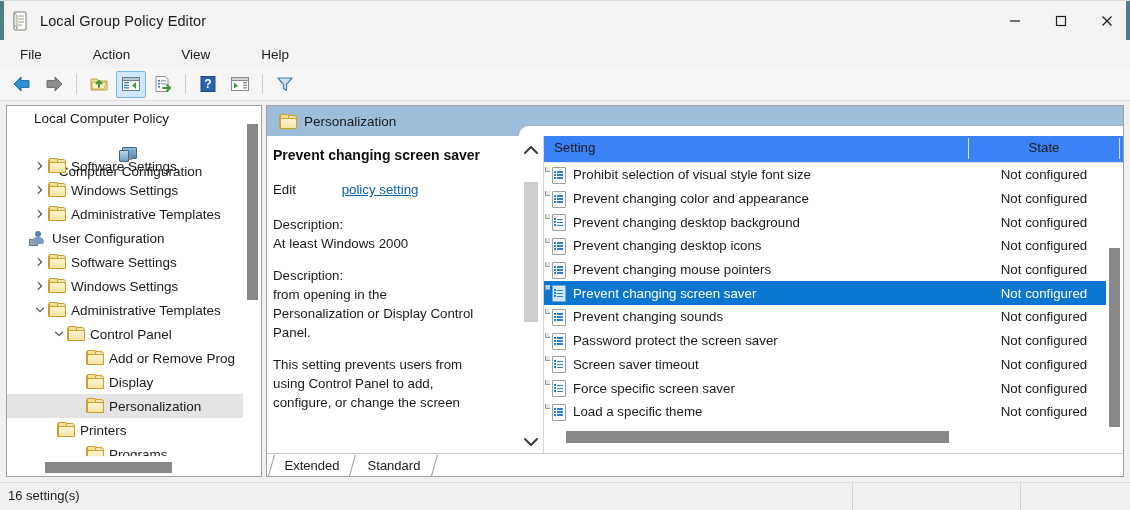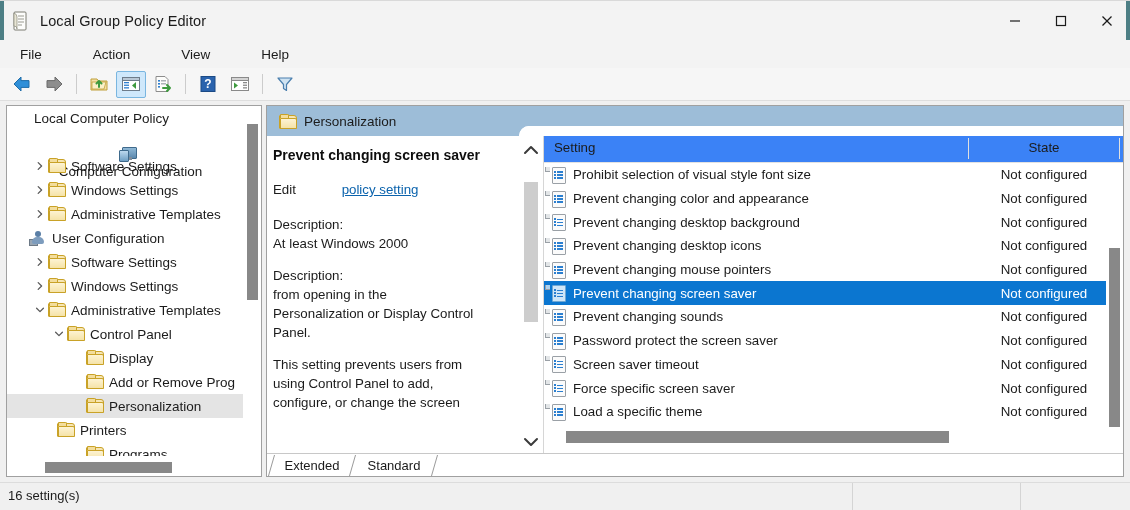--- a/index.html
+++ b/index.html
@@ -499,26 +499,26 @@
               <svg width="10" height="10" viewBox="0 0 10 10">
                 <path d="M1.6 3.2 L5 6.6 L8.4 3.2" fill="none" stroke="#5b5b5b" stroke-width="1.3" stroke-linecap="round" stroke-linejoin="round"></path>
               </svg>
             </span>
             <span class="tree-ico"><span class="folder"><span class="back"></span><span class="tab"></span><span class="front"></span></span></span>
             <span class="tree-label">Control Panel</span>
           </div>
           <div class="tree-row" style="padding-left: 63px;">
             <span class="tw"></span>
             <span class="tree-ico"><span class="folder"><span class="back"></span><span class="tab"></span><span class="front"></span></span></span>
+            <span class="tree-label">Add or Remove Prog</span>
+          </div>
+          <div class="tree-row" style="padding-left: 63px;">
+            <span class="tw"></span>
+            <span class="tree-ico"><span class="folder"><span class="back"></span><span class="tab"></span><span class="front"></span></span></span>
             <span class="tree-label">Display</span>
-          </div>
-          <div class="tree-row" style="padding-left: 63px;">
-            <span class="tw"></span>
-            <span class="tree-ico"><span class="folder"><span class="back"></span><span class="tab"></span><span class="front"></span></span></span>
-            <span class="tree-label">Add or Remove Prog</span>
           </div>
           <div class="tree-row selected-soft" style="padding-left: 63px;">
             <span class="tw"></span>
             <span class="tree-ico"><span class="folder"><span class="back"></span><span class="tab"></span><span class="front"></span></span></span>
             <span class="tree-label">Personalization</span>
           </div>
           <div class="tree-row" style="padding-left: 34px;">
             <span class="tw"></span>
             <span class="tree-ico"><span class="folder"><span class="back"></span><span class="tab"></span><span class="front"></span></span></span>
             <span class="tree-label">Printers</span>

